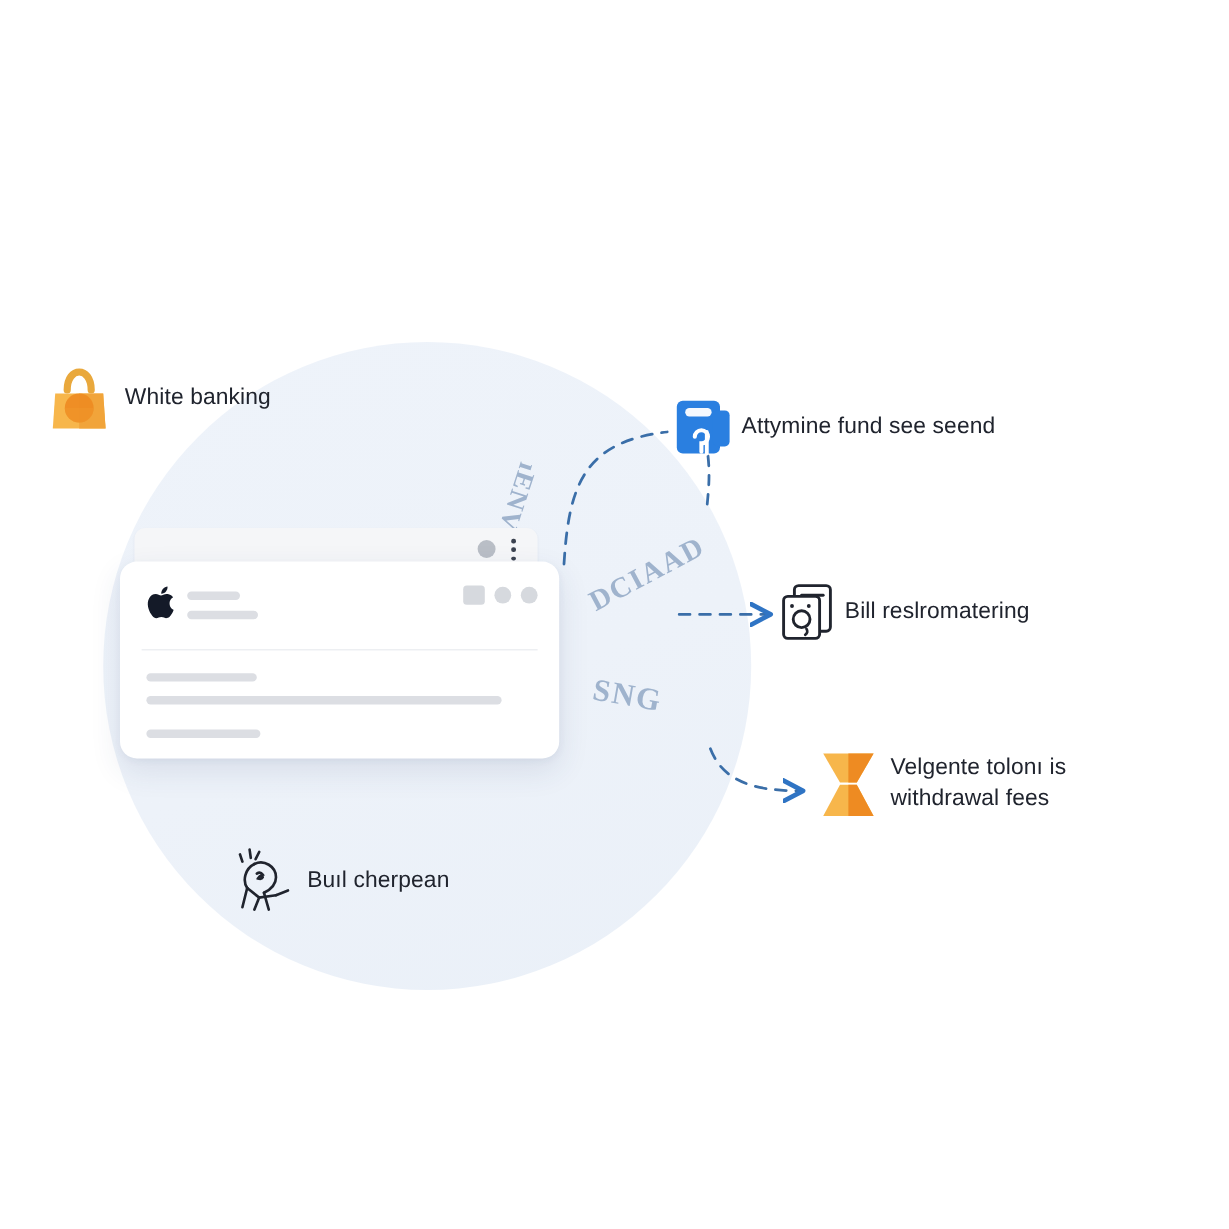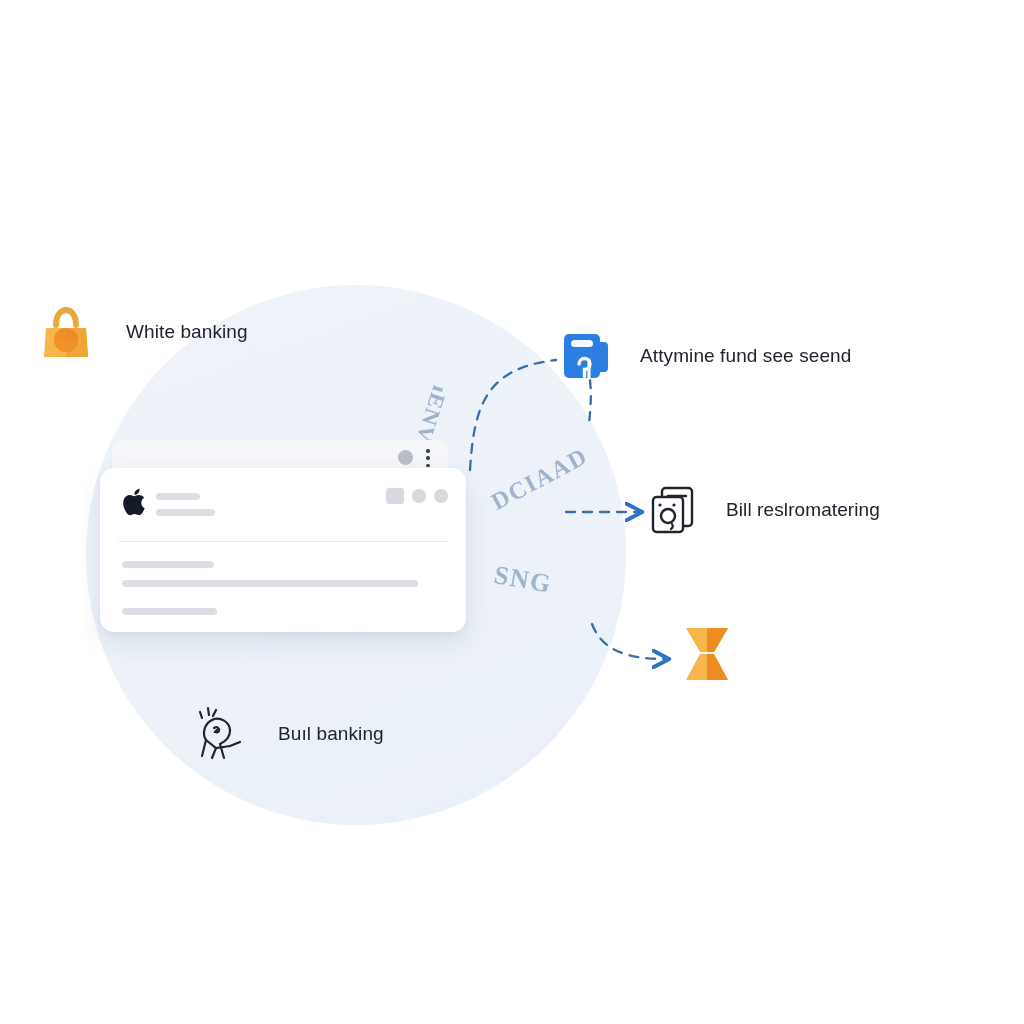--- a/index.html
+++ b/index.html
@@ -140,21 +140,21 @@
     background: #d6d9de;
   }
   #mock-ctl-dot-1 { left: 312px; }
   #mock-ctl-dot-2 { left: 334px; }
 
   
   .node {
     position: absolute;
     display: flex;
     align-items: center;
-    gap: 28px;
+    gap: 6px;
   }
   .node-icon {
     flex: 0 0 auto;
     display: block;
   }
   .node-label {
     font-size: 19px;
     line-height: 26px;
     color: #20242e;
     letter-spacing: 0.1px;
@@ -294,32 +294,34 @@
     <div class="node-label">Attymine fund see seend</div>
   </div>
 
   <div class="node" id="node-hourglass">
     <svg class="node-icon" width="58" height="62" viewBox="0 0 58 62" xmlns="http://www.w3.org/2000/svg">
       <path d="M8 6 L50 6 L36 30 L22 30 Z" fill="#f7b64b"></path>
       <path d="M29 6 L50 6 L36 30 L29 30 Z" fill="#ee8b22"></path>
       <path d="M22 32 L36 32 L50 58 L8 58 Z" fill="#f7b64b"></path>
       <path d="M29 32 L36 32 L50 58 L29 58 Z" fill="#ee8b22"></path>
     </svg>
+    <div class="node-label">Velgente tolonı is
+withdrawal fees</div>
   </div>
 
   <div class="node" id="node-person">
     <svg class="node-icon" width="60" height="60" viewBox="0 0 60 60" xmlns="http://www.w3.org/2000/svg">
       <g fill="none" stroke="#20242e" stroke-width="2.2" stroke-linecap="round">
         <path d="M10 8 L12 14 M18 4 L19 11 M26 6 L23 12"></path>
         <path d="M22 16 C30 12 40 18 40 27 C40 34 34 38 30 40"></path>
         <path d="M22 16 C14 20 12 30 16 36"></path>
         <path d="M24 24 q3 -2 5 1 q-3 1 -4 3 q3 1 4 -1"></path>
         <path d="M16 36 L12 52"></path>
         <path d="M16 36 L26 44 L40 42"></path>
         <path d="M30 40 L34 54"></path>
         <path d="M40 42 L50 38"></path>
         <path d="M26 44 L22 54"></path>
       </g>
     </svg>
-    <div class="node-label">Buıl banking</div>
+    <div class="node-label">Buıl cherpean</div>
   </div>
 
 </div>
 
 </body></html>

